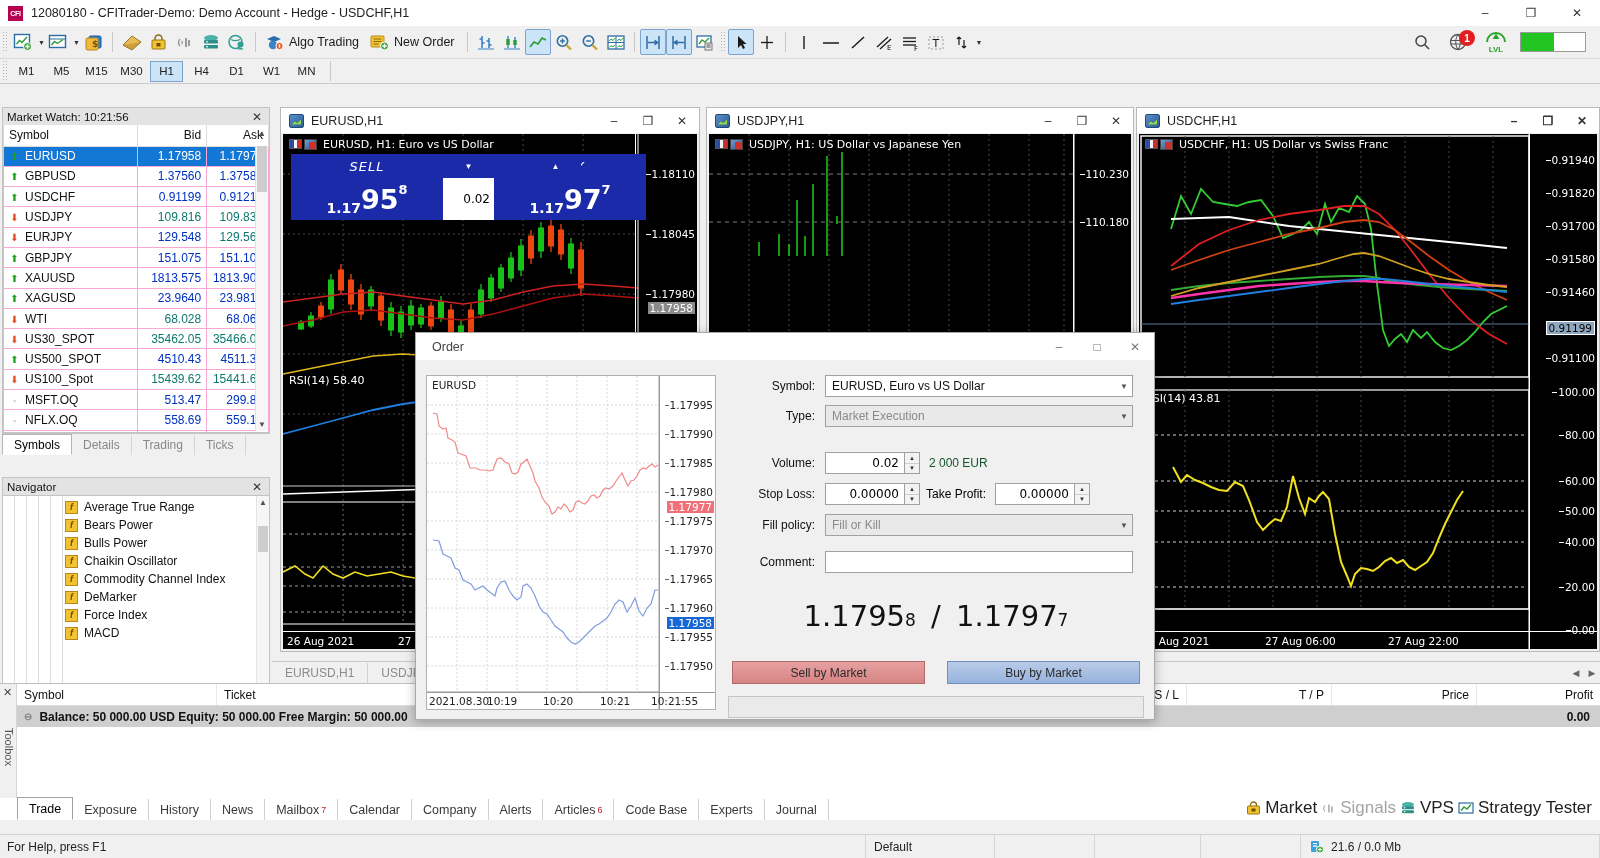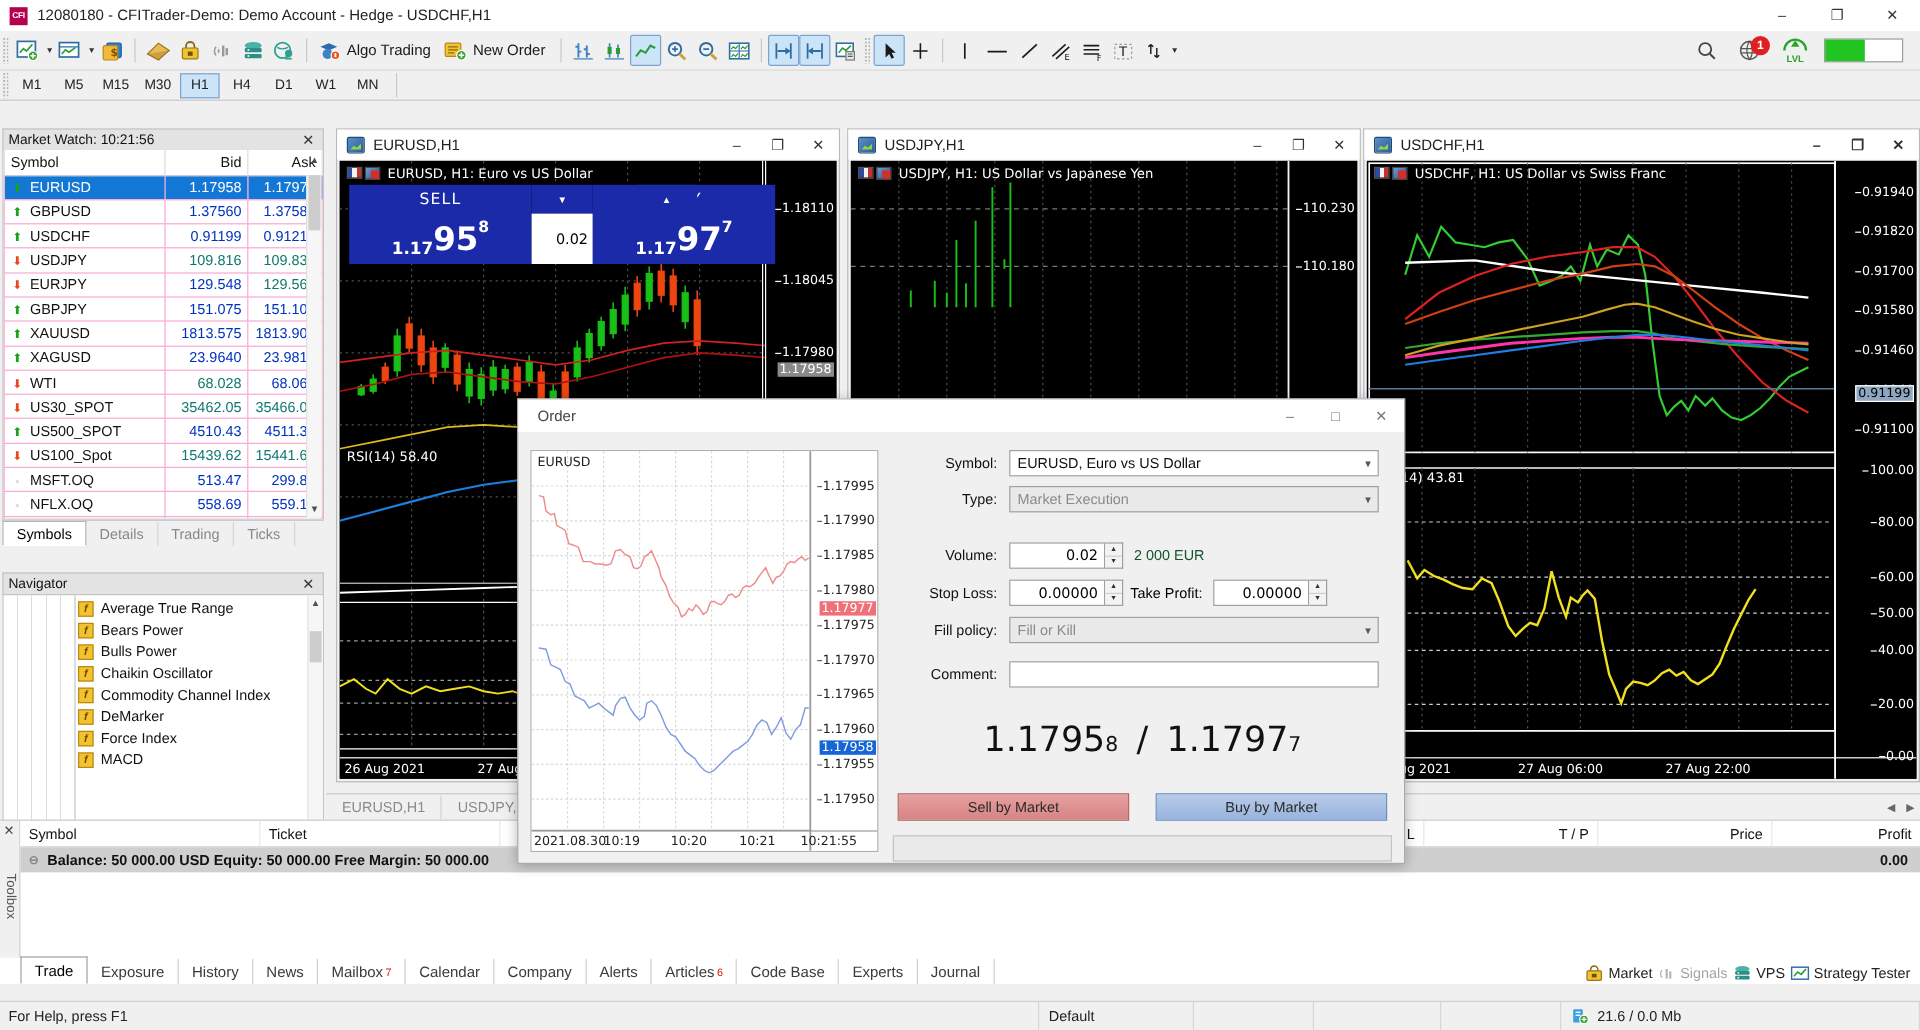--- a/index.html
+++ b/index.html
@@ -98,32 +98,32 @@
   .yaxis { position:absolute; right:0; top:0; bottom:0; width:62px; border-left:1px solid #fff; z-index:3; }
   .ytick { position:absolute; right:2px; font-size:10.5px; color:#fff; font-family:"DejaVu Sans", sans-serif; white-space:nowrap; }
   .ytick:before { content:""; position:absolute; left:-6px; top:6px; width:5px; height:1px; background:#fff; }
   .xaxis { position:absolute; left:0; right:0; bottom:0; height:18px; border-top:1px solid #fff; z-index:3; }
   .xtick { position:absolute; bottom:2px; font-size:10.5px; color:#fff; font-family:"DejaVu Sans", sans-serif; white-space:nowrap; }
   .pricebadge { position:absolute; font-size:10.5px; font-family:"DejaVu Sans", sans-serif; padding:0 2px; z-index:5; }
 
   
   .ocPanel { position:absolute; left:8px; top:20px; width:355px; height:66px; z-index:6; display:flex; }
   .oc-side { width:152px; background:#1b2aa8; color:#fff; display:flex; flex-direction:column; }
-  .oc-head { height:24px; display:flex; align-items:center; justify-content:center; font-size:13px; letter-spacing:1px; font-family:"DejaVu Sans", sans-serif; }
+  .oc-head { height:24px; display:flex; align-items:center; justify-content:center; font-size:13px; letter-spacing:1px; font-family:"DejaVu Sans", sans-serif;font-style:italic; }
   .oc-price { flex:1; display:flex; align-items:center; justify-content:center; font-family:"DejaVu Sans", sans-serif; }
   .oc-price .small { font-size:14px; font-weight:bold; align-self:flex-end; margin-bottom:4px;}
   .oc-price .big { font-size:27px; font-weight:bold; line-height:1;}
   .oc-price .sup { font-size:13px; font-weight:bold; align-self:flex-start; margin-top:4px; }
   .oc-vol { width:51px; display:flex; flex-direction:column; }
   .oc-vbtns { height:24px; display:flex; }
   .oc-spin { width:100%; height:24px; background:#1b2aa8; color:#fff; display:flex; align-items:center; justify-content:center; font-size:8px; }
   .oc-volbox { flex:1; background:#fff; display:flex; align-items:center; justify-content:flex-end; padding-right:4px; font-size:12px; color:#000; font-family:"DejaVu Sans", sans-serif;}
 
   
-  .order-dlg { position:absolute; left:431px; top:225px; width:740px; height:388px; background:#f0f0f0; border:1px solid #a9a9a9; box-shadow:0 2px 10px rgba(0,0,0,.28); z-index:40; }
+  .order-dlg { position:absolute; left:415px; top:225px; width:740px; height:388px; background:#f0f0f0; border:1px solid #a9a9a9; box-shadow:0 2px 10px rgba(0,0,0,.28); z-index:40; }
   .od-title { height:27px; background:#fff; display:flex; align-items:center; padding-left:16px; }
   .od-title .t { font-size:12.5px; color:#444; }
   .od-btns { margin-left:auto; display:flex; }
   .od-btn { width:38px; height:27px; display:flex; align-items:center; justify-content:center; color:#777; font-size:12px; }
   .tickchart { position:absolute; left:10px; top:42px; width:290px; height:335px; background:#fff; border:1px solid #b0b0b0; }
   .tc-label { position:absolute; left:5px; top:3px; font-size:10.5px; color:#222; font-family:"DejaVu Sans", sans-serif; }
   .tc-y { position:absolute; right:0; top:0; bottom:0; width:56px; border-left:1px solid #9a9a9a; }
   .tc-ytick { position:absolute; right:2px; font-size:10.5px; color:#222; font-family:"DejaVu Sans", sans-serif; }
   .tc-ytick:before { content:""; position:absolute; left:-5px; top:6px; width:4px; height:1px; background:#666; }
   .tc-x { position:absolute; left:0; right:0; bottom:0; height:17px; border-top:1px solid #9a9a9a; }
@@ -163,21 +163,21 @@
   .tr-table { position:absolute; left:17px; right:0; top:0; height:93px; }
   .tr-head { display:flex; height:22px; border-bottom:1px solid #dcdcdc; background:#fff; }
   .tr-head div { font-size:12px; color:#111; display:flex; align-items:center; border-right:1px solid #e8e8e8; padding:0 7px; }
   .tr-bal { height:21px; background:#cfcfcf; display:flex; align-items:center; padding-left:7px; font-size:12px; font-weight:bold; color:#111; }
   .tr-bal .profit { margin-left:auto; padding-right:10px; font-weight:bold; }
   .tbx-tabs { position:absolute; left:17px; right:0; bottom:0; height:24px; display:flex; align-items:flex-end; }
   .tbx-tab { height:21px; padding:0 11px; display:flex; align-items:center; font-size:12.5px; color:#3a3a3a; border-right:1px solid #d0d0d0; }
   .tbx-tab.on { color:#000; background:#fff; border:1px solid #9f9f9f; border-bottom-color:#fff; height:23px; font-weight:normal;}
   .sup-red { color:#d01818; font-size:9px; vertical-align:-3px; margin-left:2px; }
   .tbx-right { margin-left:auto; display:flex; align-items:center; gap:4px; padding-right:8px; padding-bottom:2px; }
-  .tbx-r-item { display:flex; align-items:center; gap:4px; font-size:12px; color:#222; }
+  .tbx-r-item { display:flex; align-items:center; gap:4px; font-size:17px; color:#222; }
   .tbx-r-item.dim { color:#a4a4a4; }
 
   
   .statusbar { position:absolute; left:0; right:0; bottom:0; height:24px; background:#f0f0f0; border-top:1px solid #d0d0d0; display:flex; align-items:center; font-size:12px; color:#222; }
   .sb-cell { height:24px; display:flex; align-items:center; padding:0 8px; border-right:1px solid #d6d6d6; }
 
   
   svg { display:block; }
 </style>
 </head>

